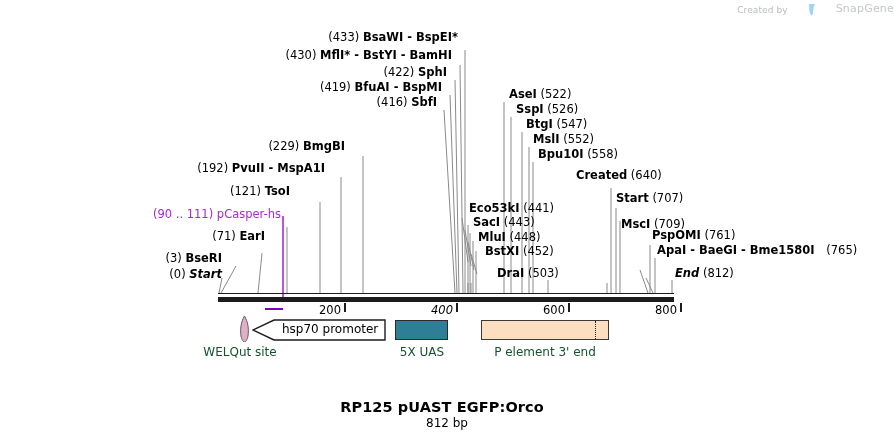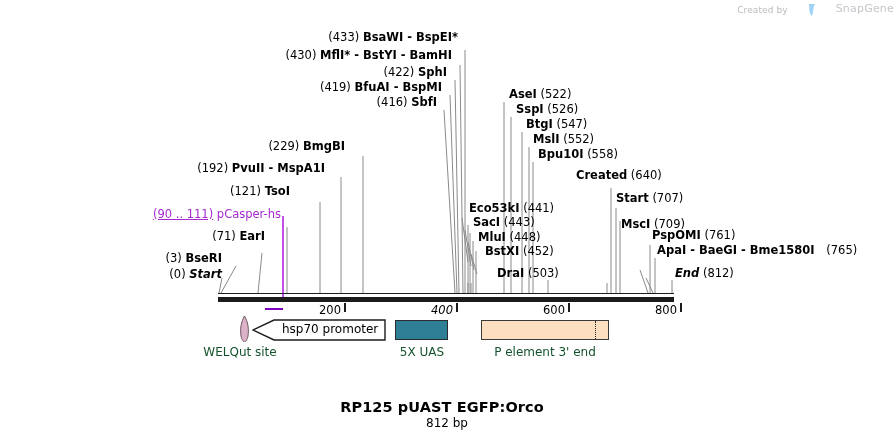--- a/index.html
+++ b/index.html
@@ -29,21 +29,21 @@
     font-size:11.5px;
     color:#000;
     white-space:nowrap;
     line-height:13px;
   }
   .lbl .pos{font-weight:400;color:#000;}
   .lbl .enz{font-weight:bold;}
   .lbl.rightlab{text-align:left;}
   .lbl.leftlab{text-align:right;}
   .lbl.feat{color:#a72ad1;}
-  .lbl.feat .pos{color:#a72ad1;text-decoration:underline;}
+  .lbl.feat .pos{color:#a72ad1;}
   .lbl.feat .enz{color:#a72ad1;font-weight:400;}
   .lbl .ital{font-weight:bold;font-style:italic;}
 
   
   .leaders{position:absolute;left:0;top:0;width:894px;height:438px;pointer-events:none;}
 
   
   #backbone{
     position:absolute;
     left:218px;top:297px;width:456px;height:5px;

